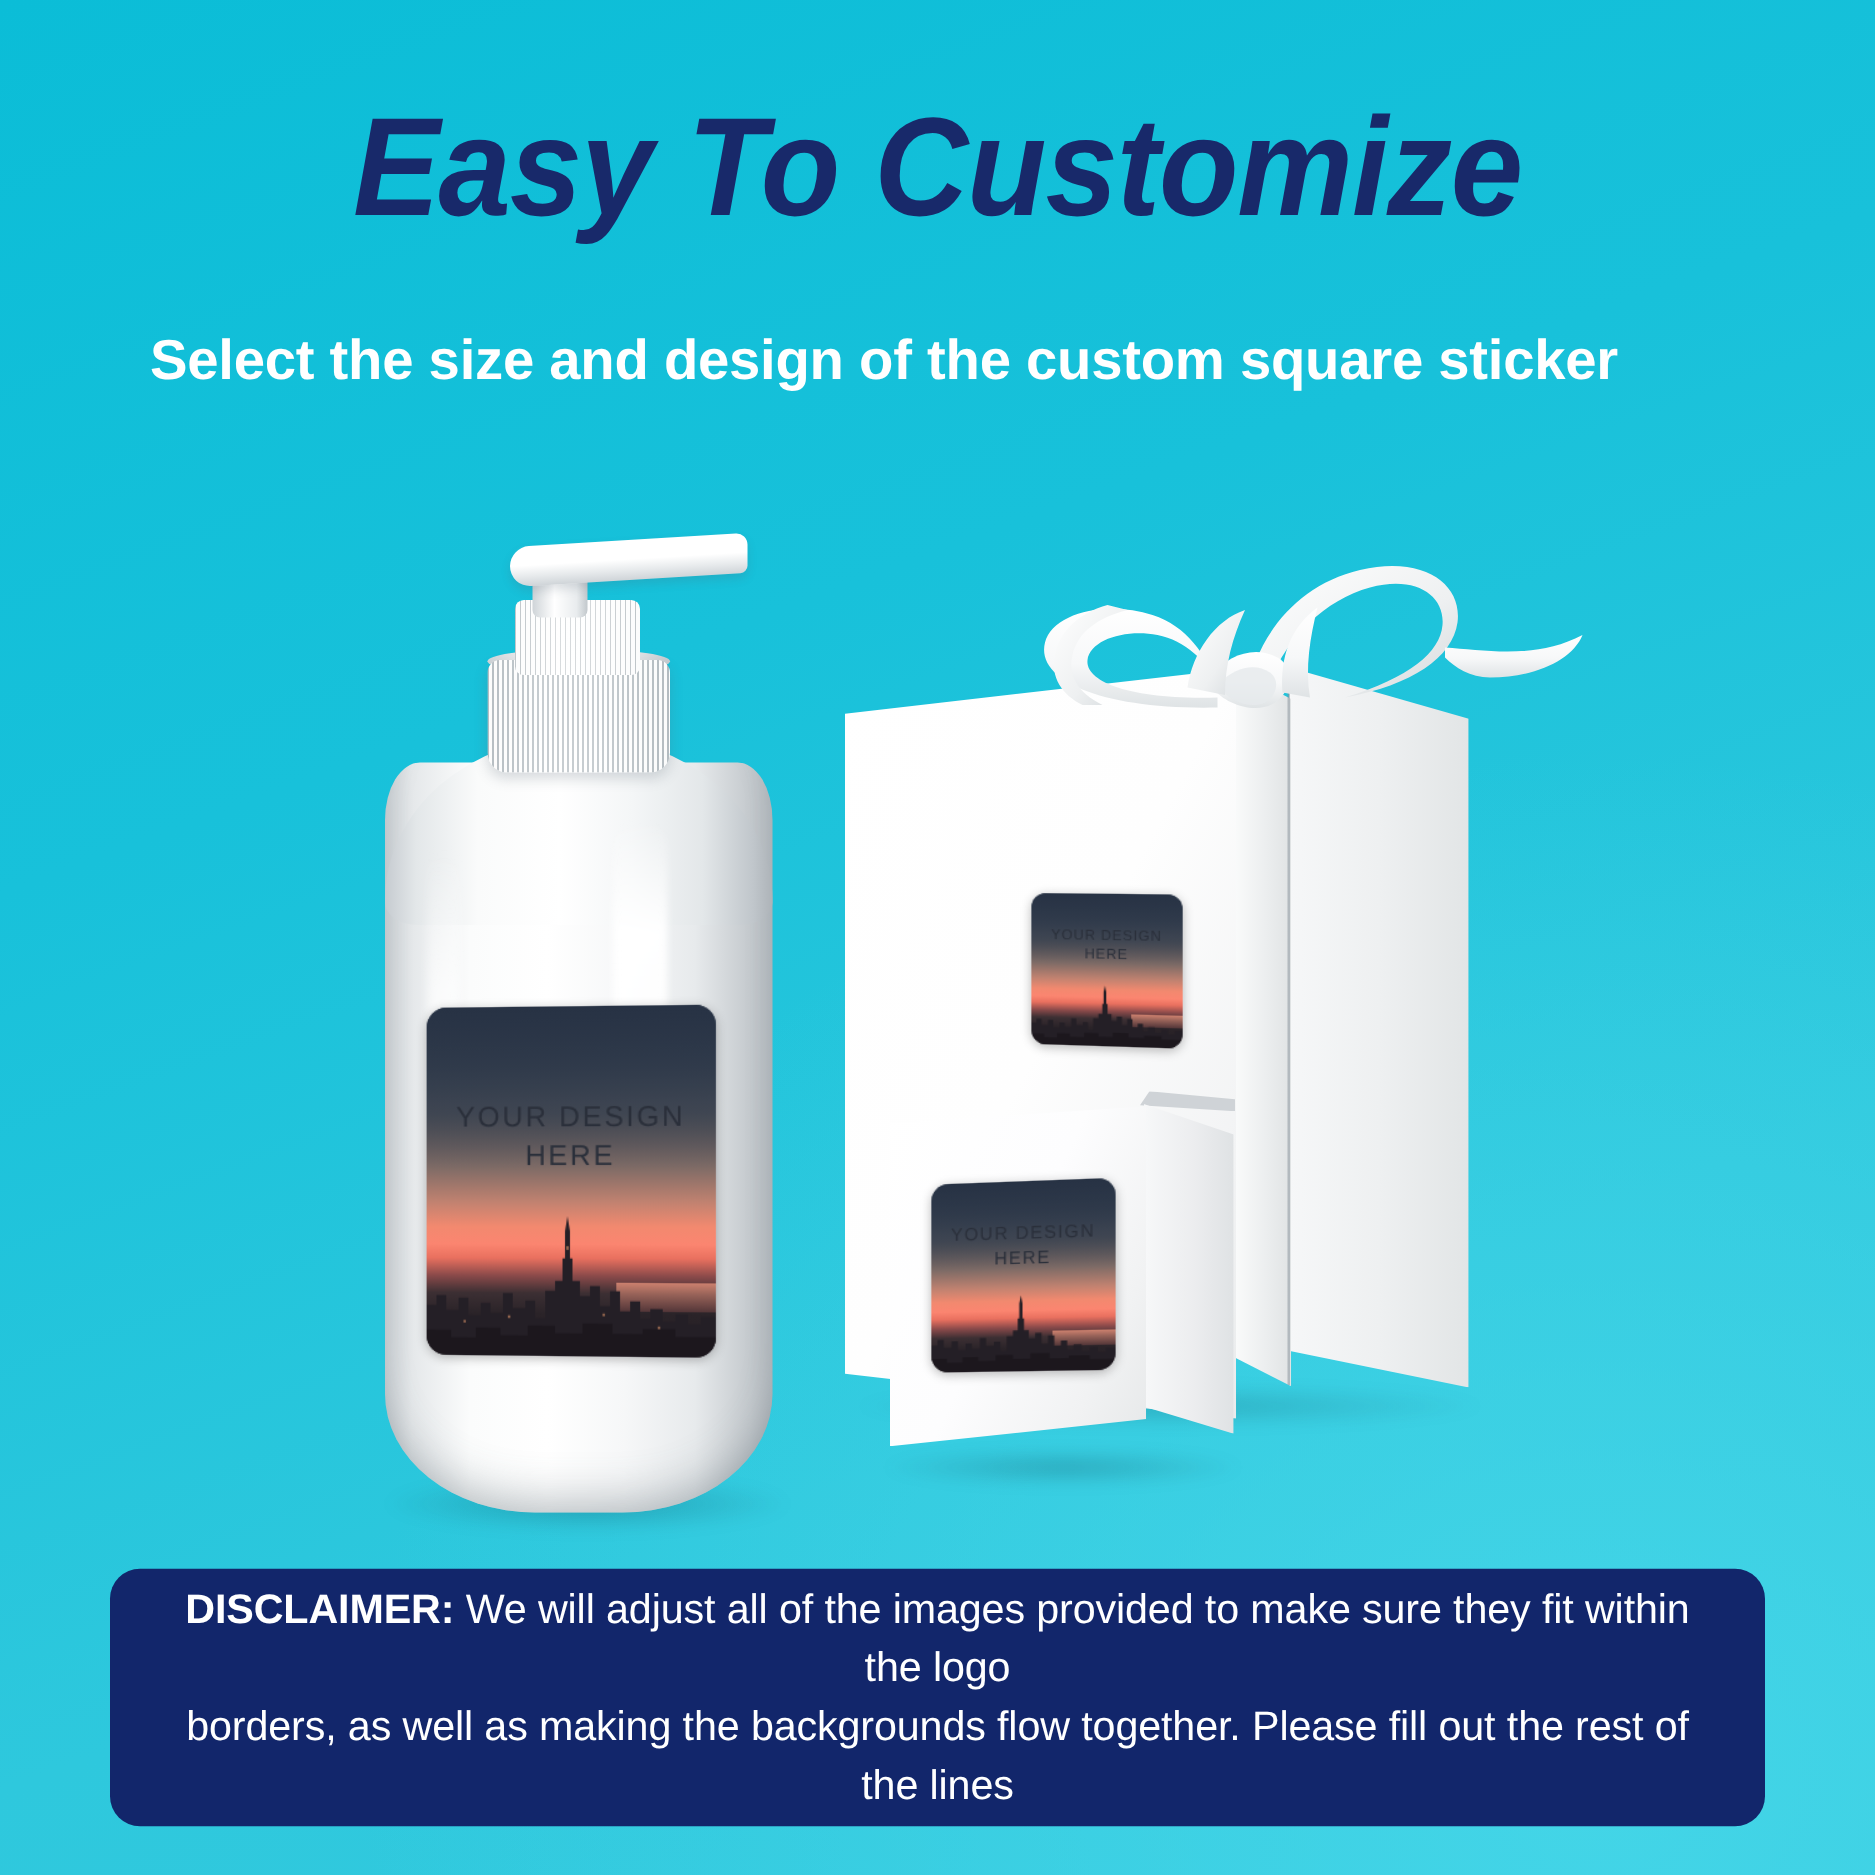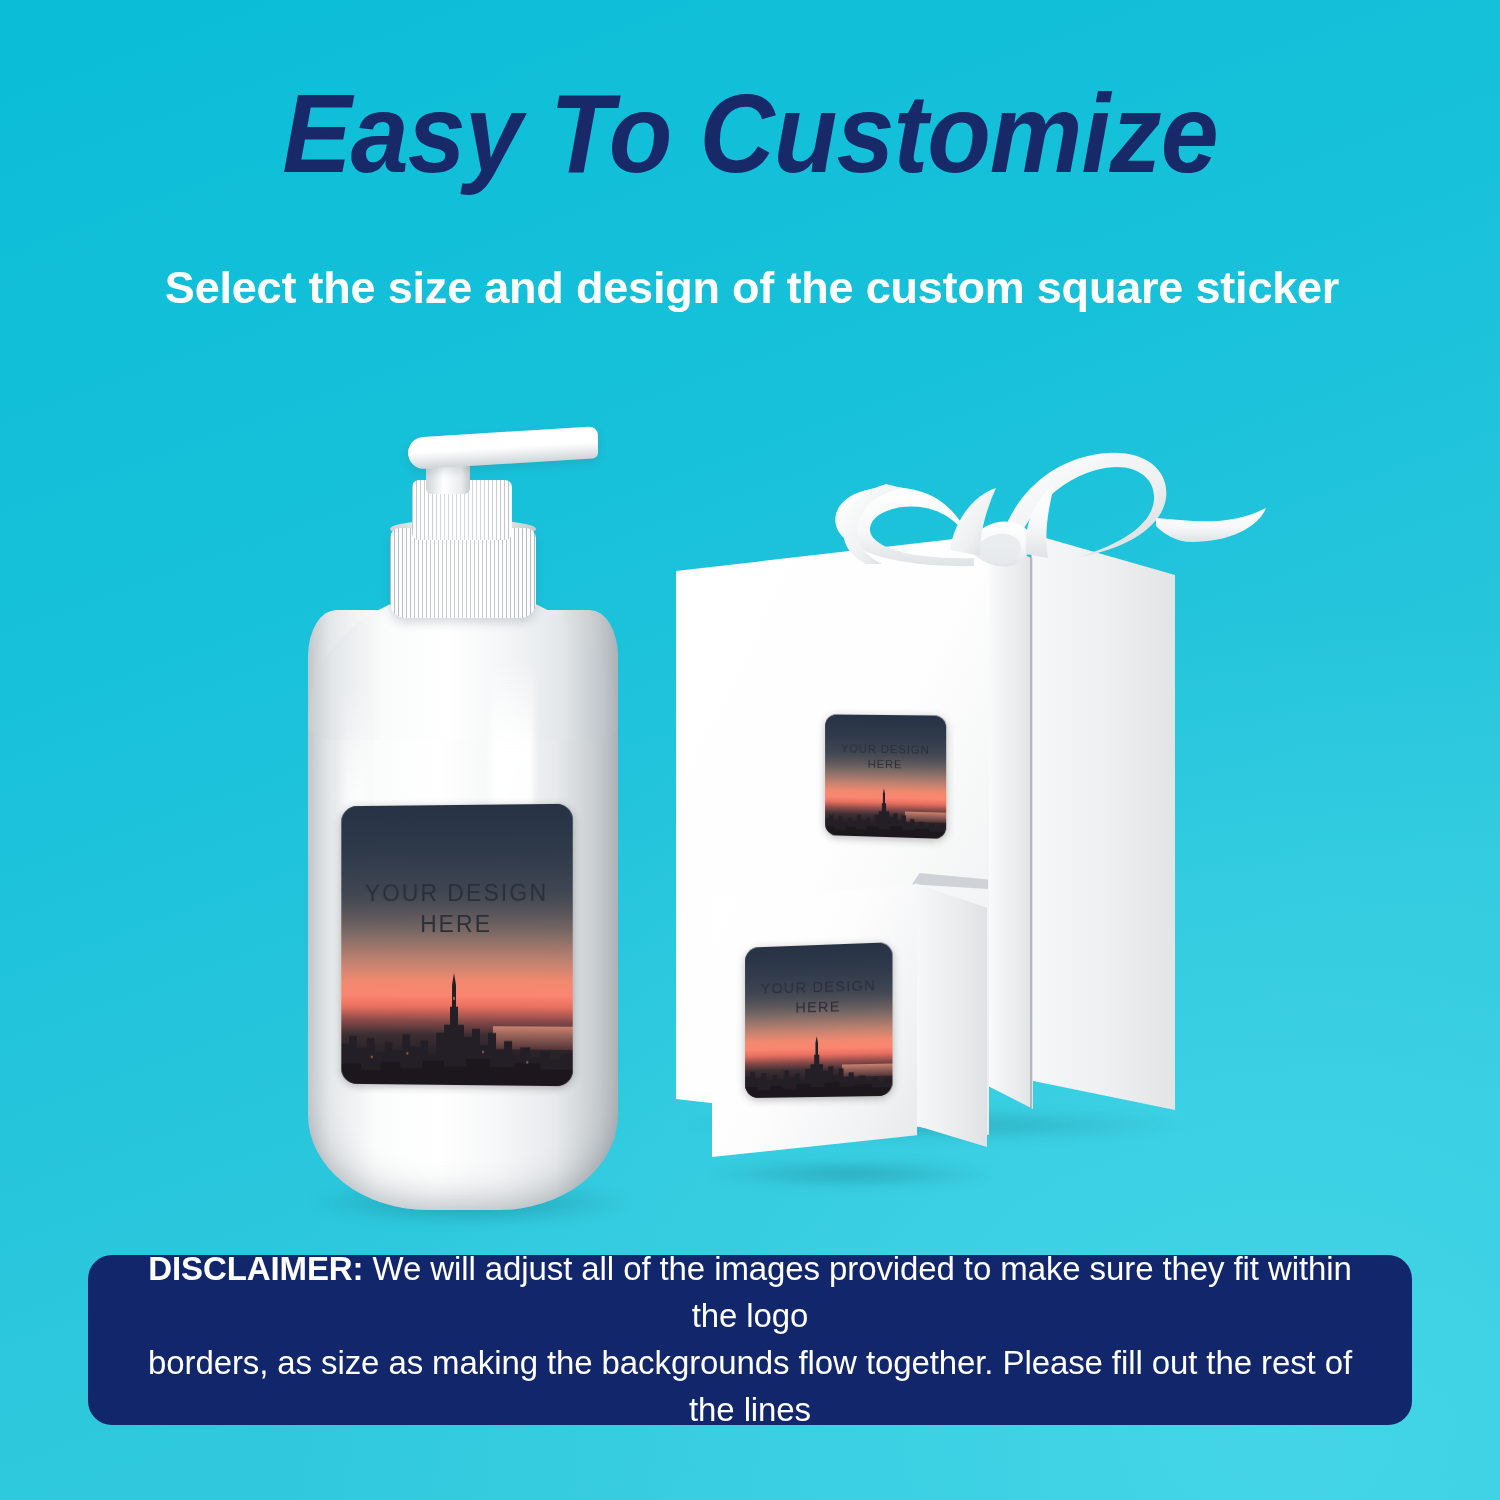--- a/index.html
+++ b/index.html
@@ -31,21 +31,20 @@
     font-style:italic;
     letter-spacing:-1px;
     font-family:"Liberation Sans Narrow","Liberation Sans", sans-serif;
     transform:scaleX(0.93);
     white-space:nowrap;
   }
 
   #subhead {
     position:absolute;
     left:120px; right:116px; top:258px;
-    text-align:center;
     color:#ffffff;
     font-size:45px;
     line-height:1.32;
     font-weight:600;
     letter-spacing:-0.2px;
   }
   #subhead .l2 { display:block; }
 
   
   #scene { position:absolute; left:0; top:395px; width:1500px; height:830px; }
@@ -254,21 +253,21 @@
   #sb-sticker {
     left:32px; top:60px; width:148px; height:152px;
     border-radius:14px;
     transform:perspective(600px) rotateY(-5deg) skewY(-1.5deg);
   }
   #sb-sticker .st-text { font-size:14.5px; top:22%; }
 
   
   #disclaimer {
     position:absolute;
-    left:88px; top:1255px; width:1324px; height:170px;
+    left:88px; top:1255px; width:1324px; height:206px;
     background:#12266b;
     border-radius:24px;
     color:#ffffff;
     display:flex; align-items:center; justify-content:center;
     padding:0 34px;
   }
   #disclaimer .dtext {
     text-align:center;
     font-size:33px;
     line-height:1.42;
@@ -393,15 +392,15 @@
         <span class="ln2">HERE</span>
       </div>
     </div>
   </div>
 
 </div>
 
 <div id="disclaimer">
   <div class="dtext">
     <span class="dline"><b>DISCLAIMER:</b><span> We will adjust all of the images provided to make sure they fit within the logo</span></span>
-    <span class="dline">borders, as size as making the backgrounds flow together. Please fill out the rest of the lines</span>
+    <span class="dline">borders, as well as making the backgrounds flow together. Please fill out the rest of the lines</span>
   </div>
 </div>
 
 </body></html>

